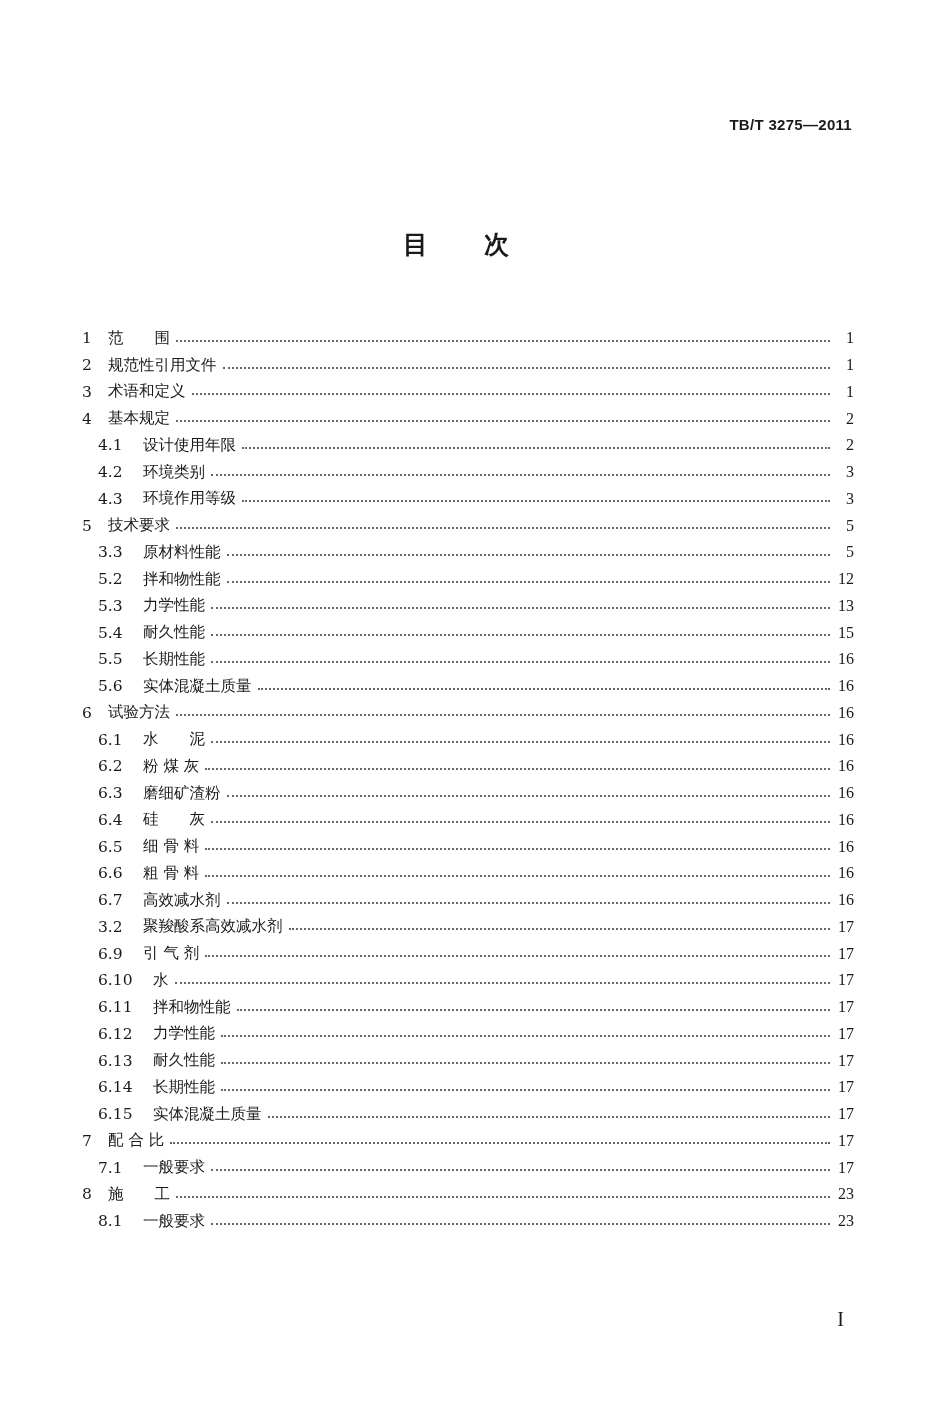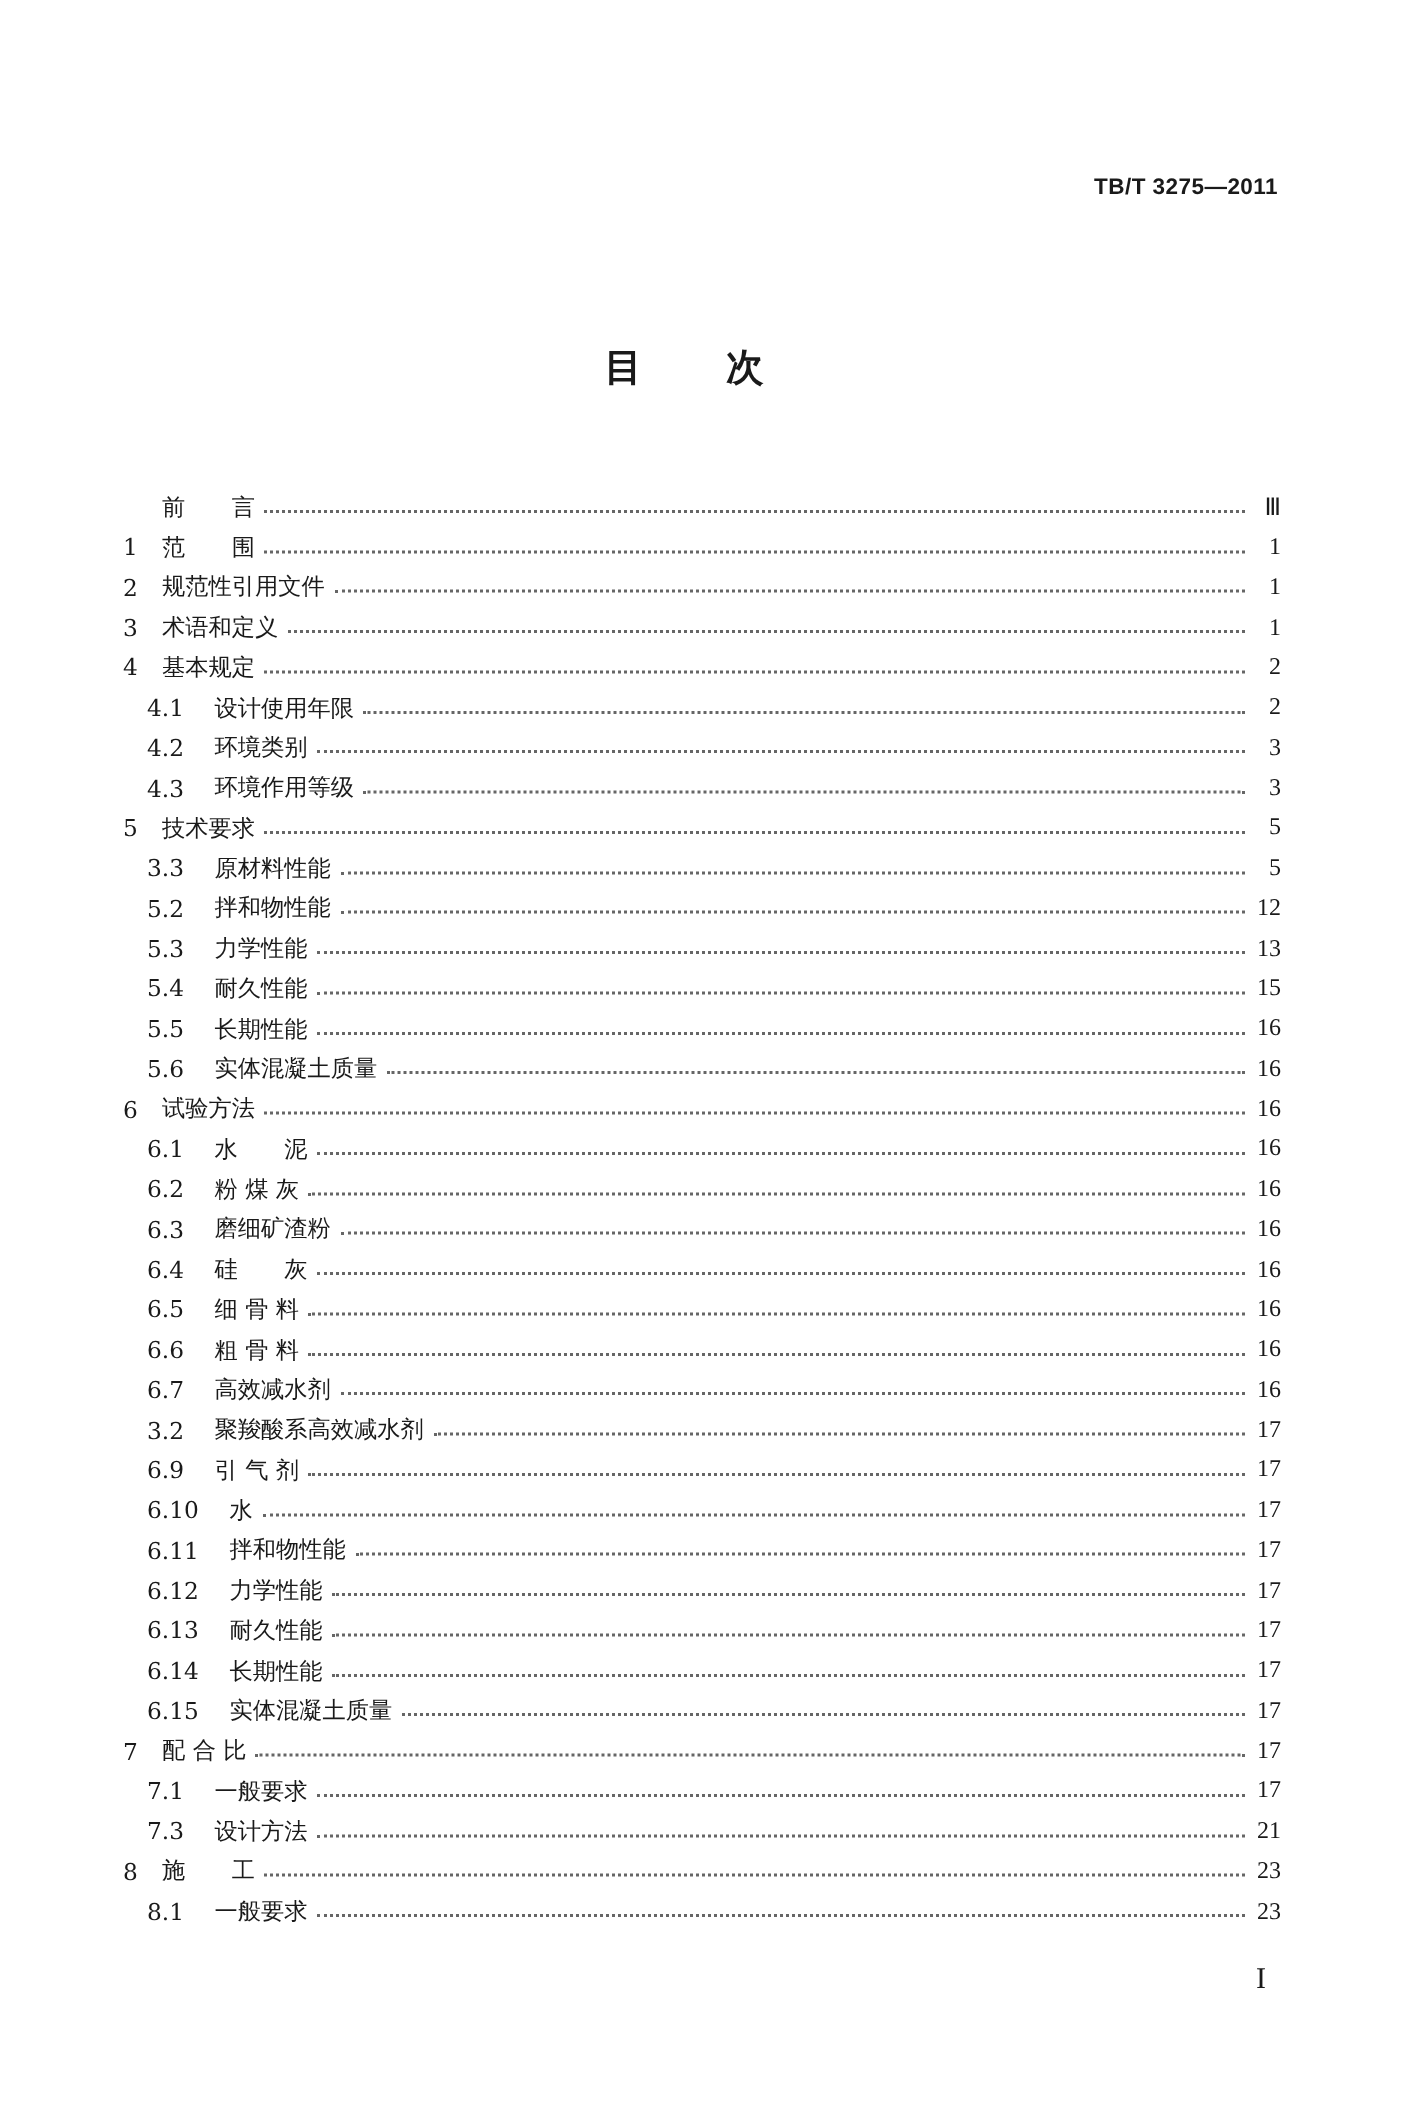--- a/index.html
+++ b/index.html
@@ -47,26 +47,20 @@
 <body>
 
 <div class="doc-code">TB/T 3275—2011</div>
 
 <div class="doc-title">
   <span>目</span><span>次</span>
 </div>
 
 <div class="toc" id="toc">
     <div class="toc-row lvl1">
-      <span class="num"></span>
-      <span class="label">前　　言</span>
-      <span class="leader"></span>
-      <span class="page">Ⅲ</span>
-    </div>
-    <div class="toc-row lvl1">
       <span class="num">1</span>
       <span class="label">范　　围</span>
       <span class="leader"></span>
       <span class="page">1</span>
     </div>
     <div class="toc-row lvl1">
       <span class="num">2</span>
       <span class="label">规范性引用文件</span>
       <span class="leader"></span>
       <span class="page">1</span>
@@ -244,26 +238,20 @@
       <span class="label">配 合 比</span>
       <span class="leader"></span>
       <span class="page">17</span>
     </div>
     <div class="toc-row lvl2">
       <span class="num">7.1</span>
       <span class="label">一般要求</span>
       <span class="leader"></span>
       <span class="page">17</span>
     </div>
-    <div class="toc-row lvl2">
-      <span class="num">7.3</span>
-      <span class="label">设计方法</span>
-      <span class="leader"></span>
-      <span class="page">21</span>
-    </div>
     <div class="toc-row lvl1">
       <span class="num">8</span>
       <span class="label">施　　工</span>
       <span class="leader"></span>
       <span class="page">23</span>
     </div>
     <div class="toc-row lvl2">
       <span class="num">8.1</span>
       <span class="label">一般要求</span>
       <span class="leader"></span>

